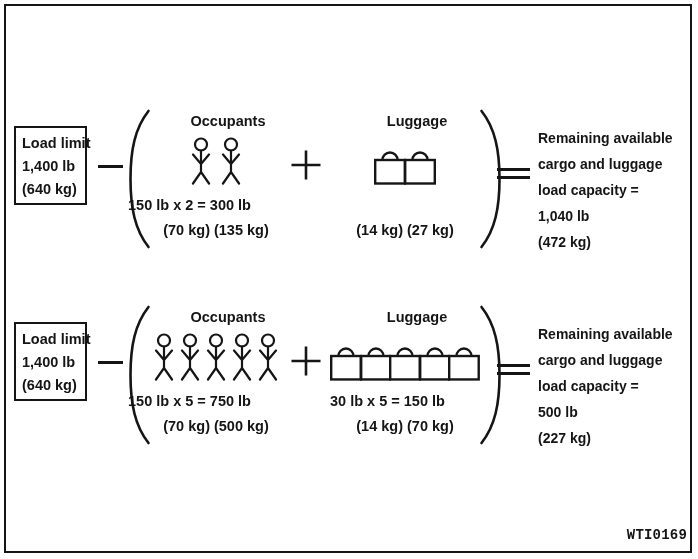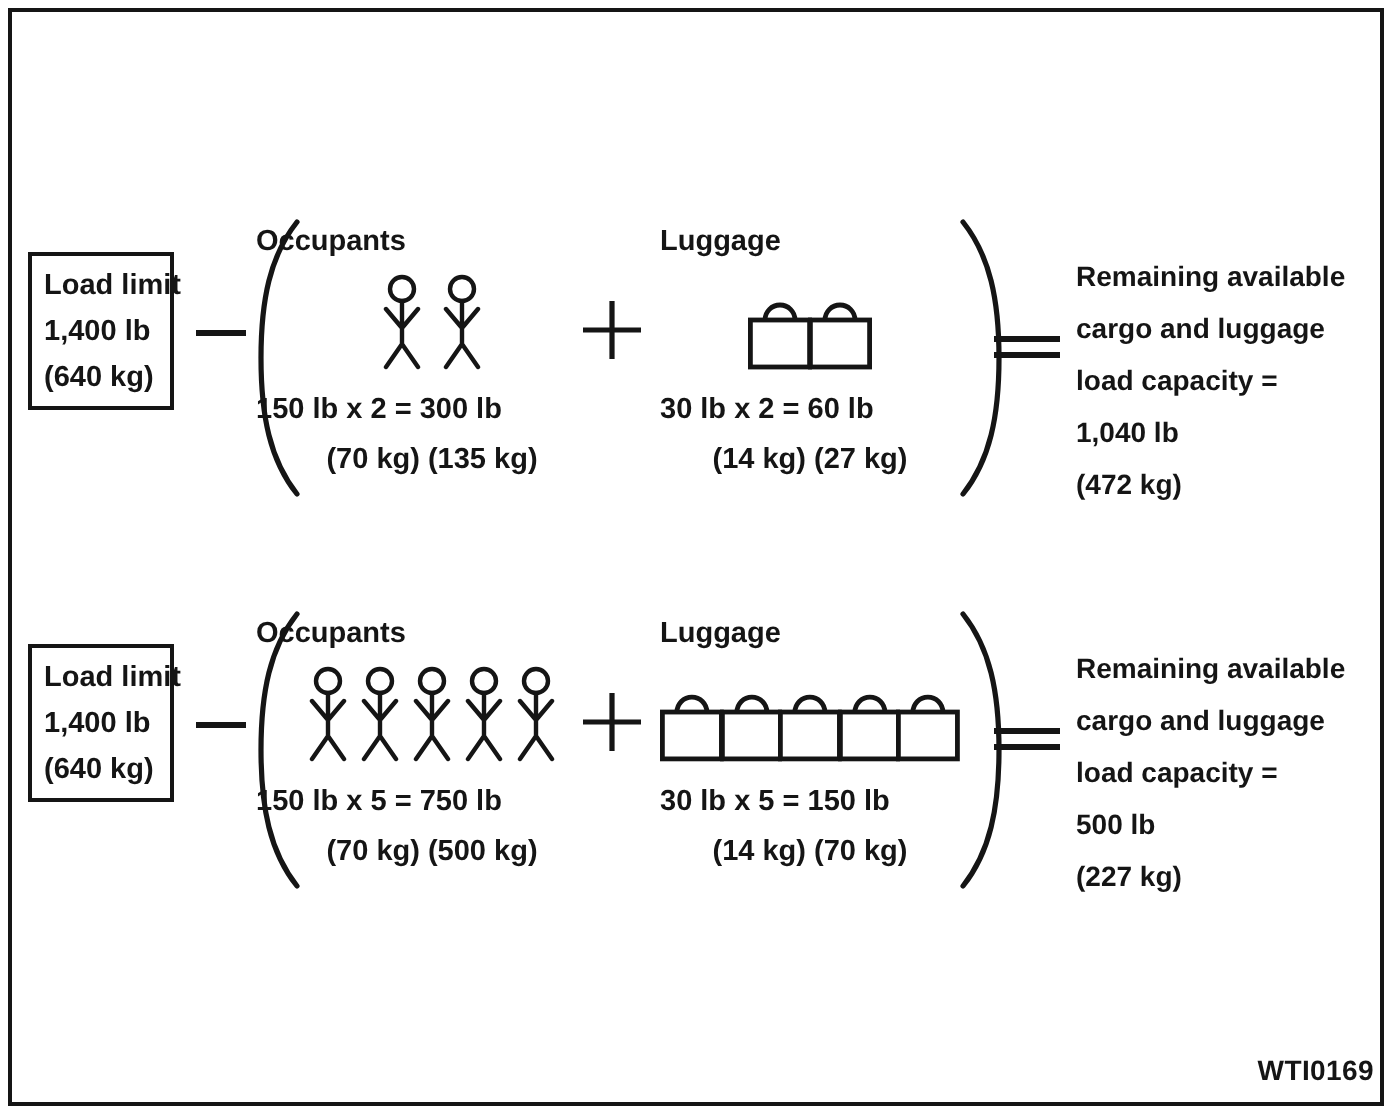--- a/index.html
+++ b/index.html
@@ -25,21 +25,21 @@
   .op-minus { position:absolute; left:98px; top:60px; width:25px; height:3px; background:#151515; }
 
   .paren { position:absolute; top:3px; width:26px; height:142px; }
   .paren-open  { left:127px; }
   .paren-close { left:477px; }
 
   .group { position:absolute; top:0; height:155px; }
   .grp-occupants { left:128px; width:176px; }
   .grp-luggage  { left:330px; width:150px; }
 
-  .grp-label { position:absolute; top:8px; left:0; width:100%; font-size:14.5px; }
+  .grp-label { position:absolute; top:8px; left:12px; width:100%; text-align:center; font-size:14.5px; }
   .figures {
     position:absolute; left:0; width:100%;
     display:flex; justify-content:center; align-items:flex-end;
   }
   .people { top:32px; }
   .row-1 .people { gap:6px; }
   .row-2 .people { gap:2px; }
   .cases { top:42px; }
   .cases svg + svg { margin-left:-2.4px; }
 
@@ -53,21 +53,21 @@
   .op-equals .bar { height:3px; background:#151515; }
   .op-equals .bar + .bar { margin-top:5px; }
 
   .result {
     position:absolute; left:538px; top:20px;
     font-size:14px; line-height:26px; white-space:nowrap;
   }
 
   .fig-code {
     position:absolute; right:11px; top:527px;
-    font-size:14px; font-weight:600; letter-spacing:0.2px;
+    font-size:14px; font-weight:600; letter-spacing:0.2px;font-family:Liberation Mono, monospace;
   }
 </style>
 </head>
 <body>
 
 <div class="canvas">
   <div class="frame"></div>
 
   <section class="calc-row row-1">
 
@@ -112,21 +112,20 @@
   <svg class="case" width="32" height="38" viewBox="0 0 32 38" aria-hidden="true">
     <path d="M8.5 13 A 7.5 7.5 0 0 1 23.5 13" fill="none" stroke="#151515" stroke-width="2.4"></path>
     <rect x="1.2" y="13" width="29.6" height="23.5" fill="#ffffff" stroke="#151515" stroke-width="2.4"></rect>
   </svg>
 
   <svg class="case" width="32" height="38" viewBox="0 0 32 38" aria-hidden="true">
     <path d="M8.5 13 A 7.5 7.5 0 0 1 23.5 13" fill="none" stroke="#151515" stroke-width="2.4"></path>
     <rect x="1.2" y="13" width="29.6" height="23.5" fill="#ffffff" stroke="#151515" stroke-width="2.4"></rect>
   </svg>
 </div>
-      <div class="eq-line">30 lb x 2 = 60 lb</div>
       <div class="kg-line">
         <span class="kg-each">(14 kg)</span><span class="kg-total">(27 kg)</span>
       </div>
     </div>
 
     <svg class="paren paren-close" viewBox="0 0 26 142">
       <path d="M4.5 3 C 18 20, 22.5 42, 22.5 71 C 22.5 100, 18 122, 4.5 139" fill="none" stroke="#151515" stroke-width="2.6" stroke-linecap="round"></path>
     </svg>
 
     <div class="op-equals">

